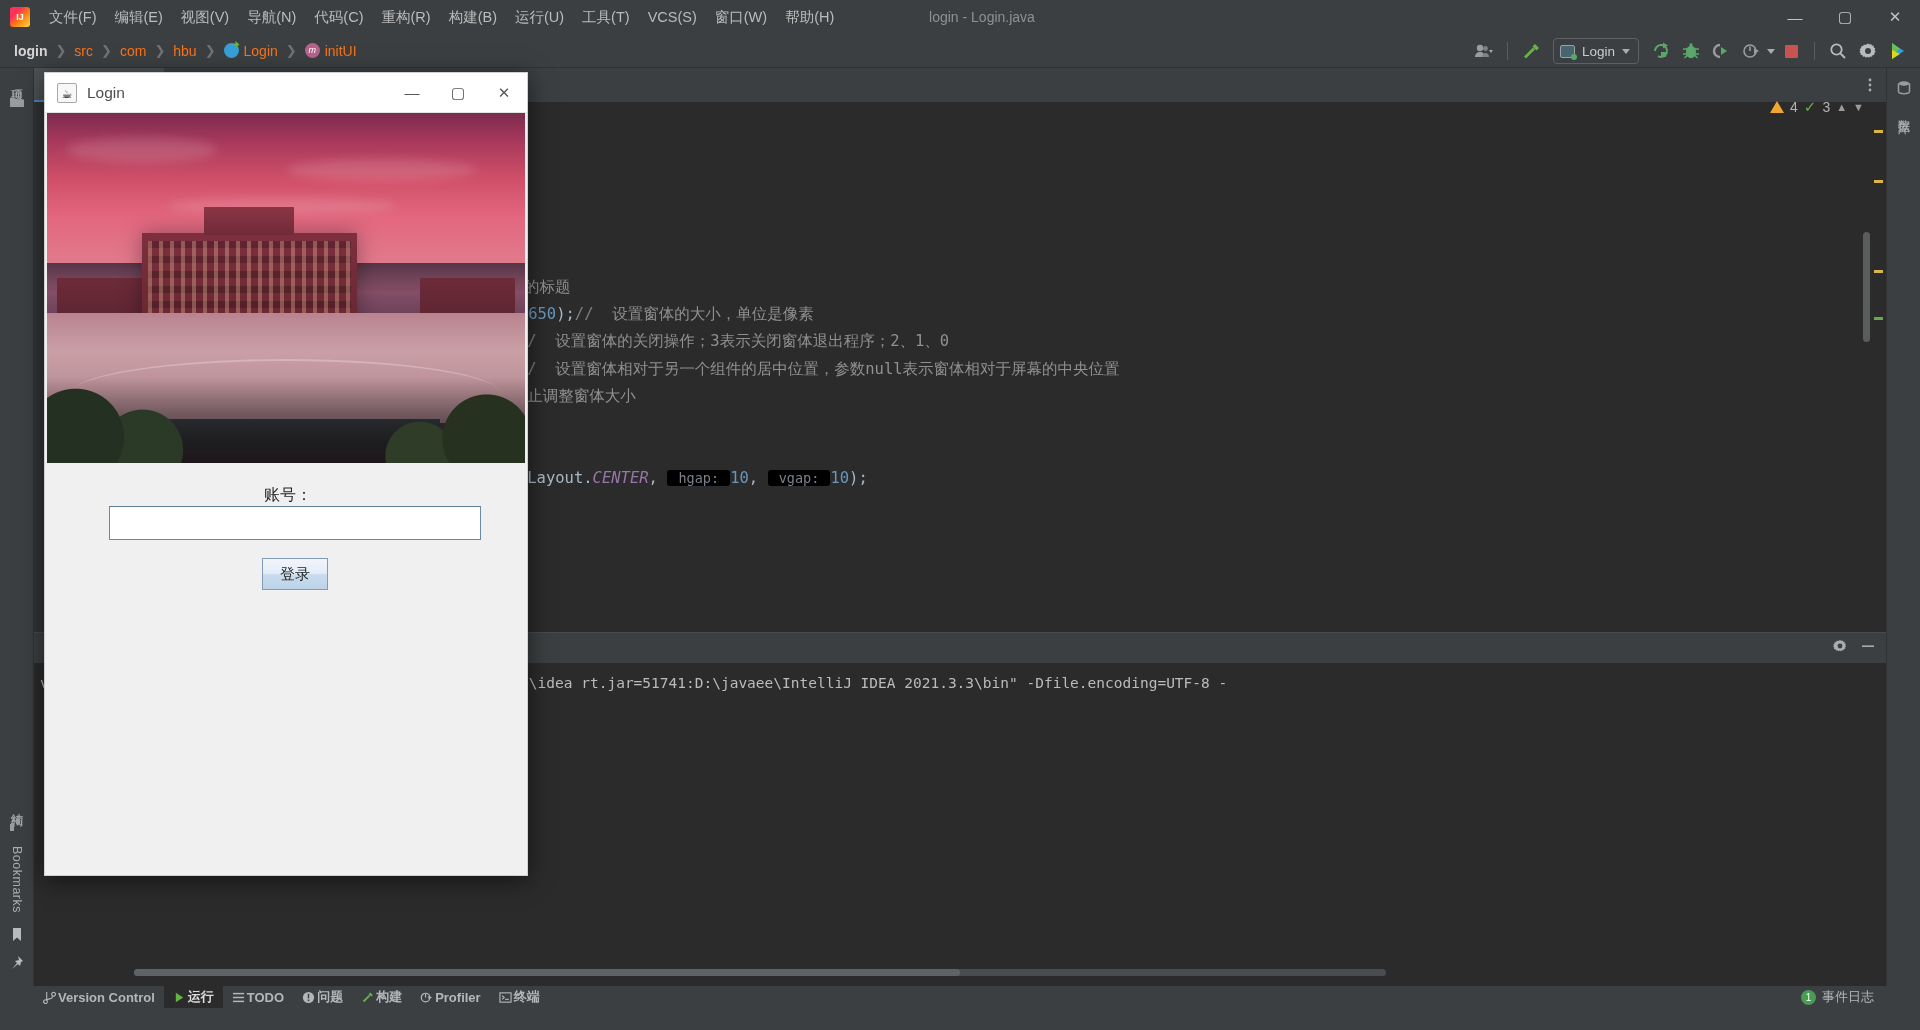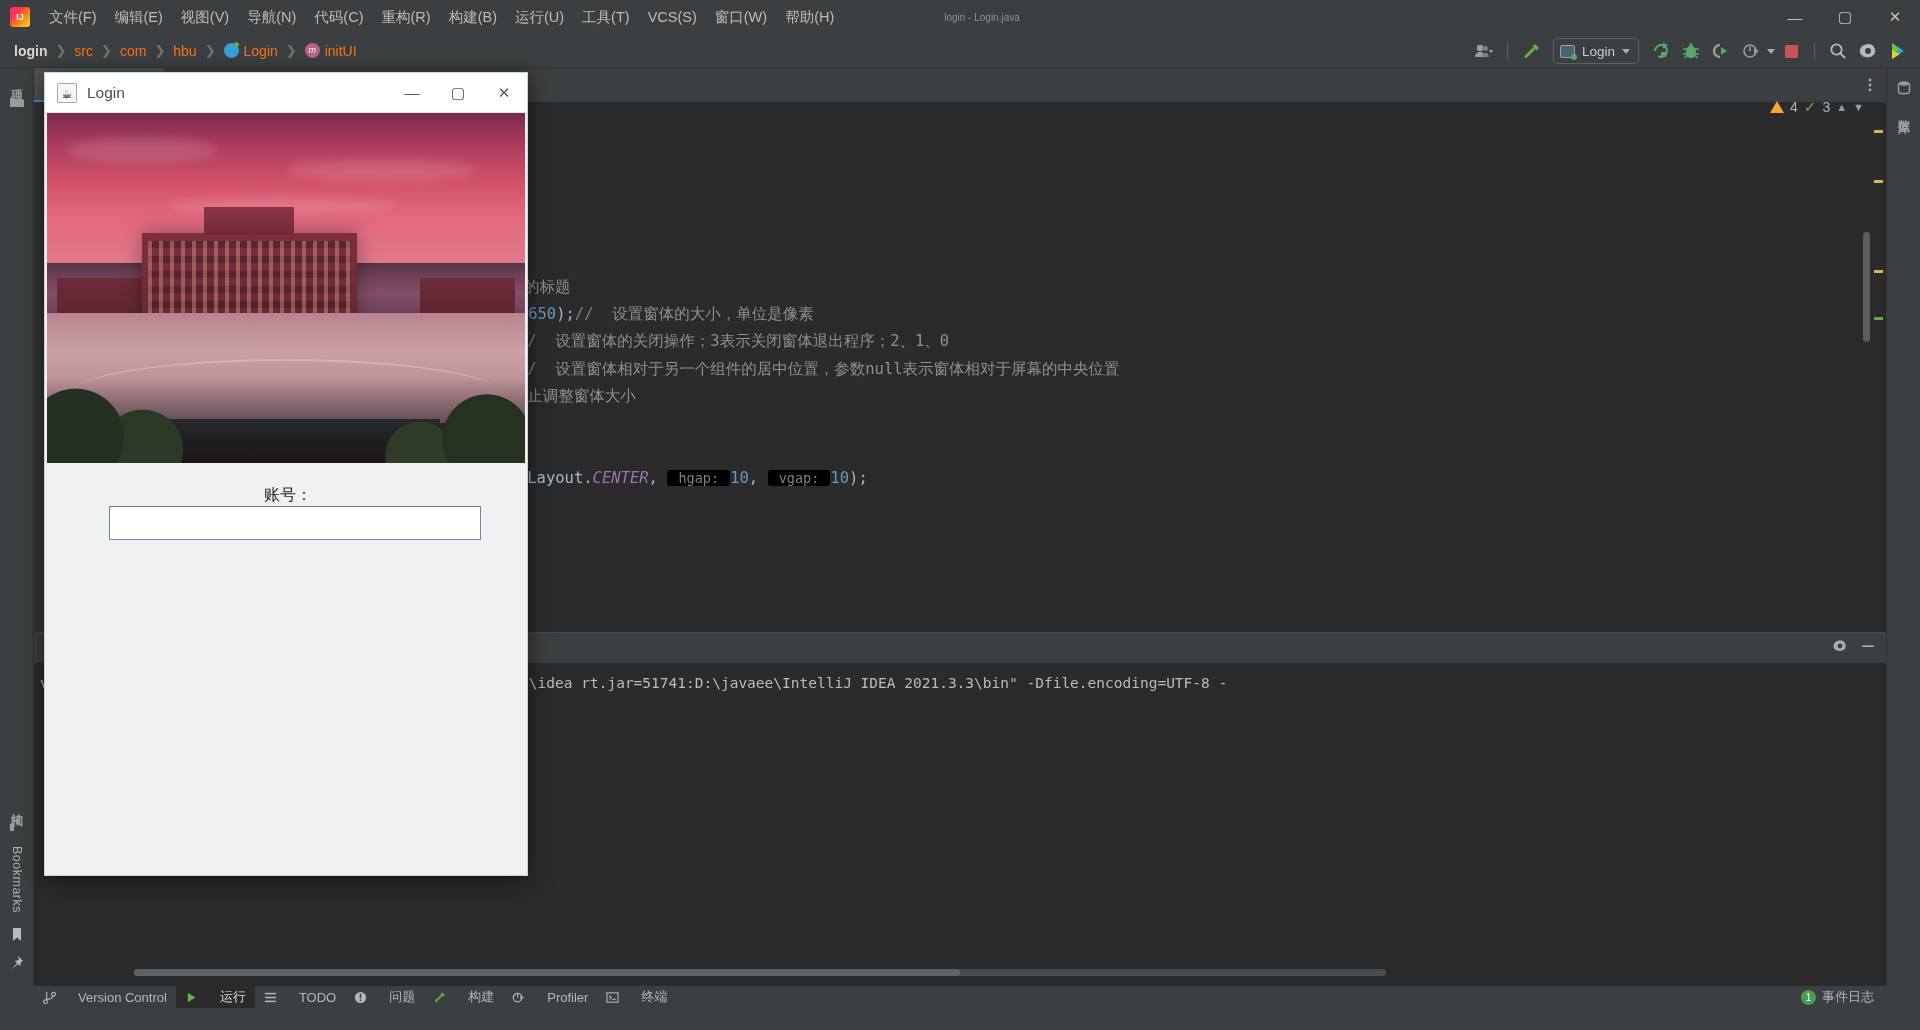--- a/index.html
+++ b/index.html
@@ -24,21 +24,21 @@
   }
   .ij-logo::after {
     content: "IJ"; position: absolute; left: 0; top: 0; width: 100%; height: 100%;
     color: #fff; font-size: 9px; font-weight: bold; line-height: 20px; text-align: center;
   }
   .menu-item {
     color: #bbbbbb; font-size: 14.5px; padding: 4px 9px; white-space: nowrap;
     cursor: default;
   }
   .win-title {
-    color: #8d9194; font-size: 10px; position: absolute;
+    color: #8d9194; font-size: 14px; position: absolute;
     left: 0; right: 0; text-align: center; pointer-events: none; padding-left: 44px;
   }
   .win-ctrl-wrap { position: absolute; right: 0; top: 0; height: 34px; display: flex; }
   .win-ctrl {
     width: 50px; height: 34px; display: flex; align-items: center; justify-content: center;
     color: #c4c4c4; font-size: 15px;
   }
 
   
   .navbar {
@@ -192,22 +192,22 @@
     position:absolute; left:100px; right:500px; bottom:10px; height:7px; background:#4a4d4f; border-radius:4px;
   }
   .hscroll-thumb { position:absolute; left:0; width:66%; height:7px; background:#5f6365; border-radius:4px; }
 
   
   .toolwin-bar {
     position:absolute; left:0; right:0; bottom:22px; height:22px;
     background:#3c3f41; display:flex; align-items:center; padding-left:34px; gap:0;
   }
   .tw {
-    display:flex; align-items:center; gap:22px; color:#b4b7ba; font-size:13px;
-    padding: 2px 9px; height:22px;
+    display:flex; align-items:center; gap:2px; color:#b4b7ba; font-size:13px;
+    padding: 2px 9px; height:22px;font-weight:bold;
   }
   .tw.active { background:#2b2b2b; color:#dcdcdc; }
   .statusbar {
     position:absolute; left:0; right:0; bottom:0; height:22px;
     background:#3c3f41; display:flex; align-items:center; padding:0 8px;
     color:#a9acae; font-size:13px; gap:0;
   }
   .sb-right { margin-left:auto; display:flex; align-items:center; gap:18px; padding-right:6px; }
   .green-badge {
     width:15px;height:15px;border-radius:50%;background:#499c54;color:#fff;
@@ -651,16 +651,19 @@
       <div class="ph-plaza-arc"></div>
       <div class="ph-lowbar"></div>
       <div class="ph-trees"></div>
     </div>
 
     <div class="swing-form">
       <div class="form-row">
         <span class="form-label">账号：</span>
         <input class="form-input" type="text" value="" style="">
       </div>
+      <div class="btn-row">
+        <button class="login-btn">登录</button>
+      </div>
     </div>
   </div>
 
 </div>
 
 </body></html>

